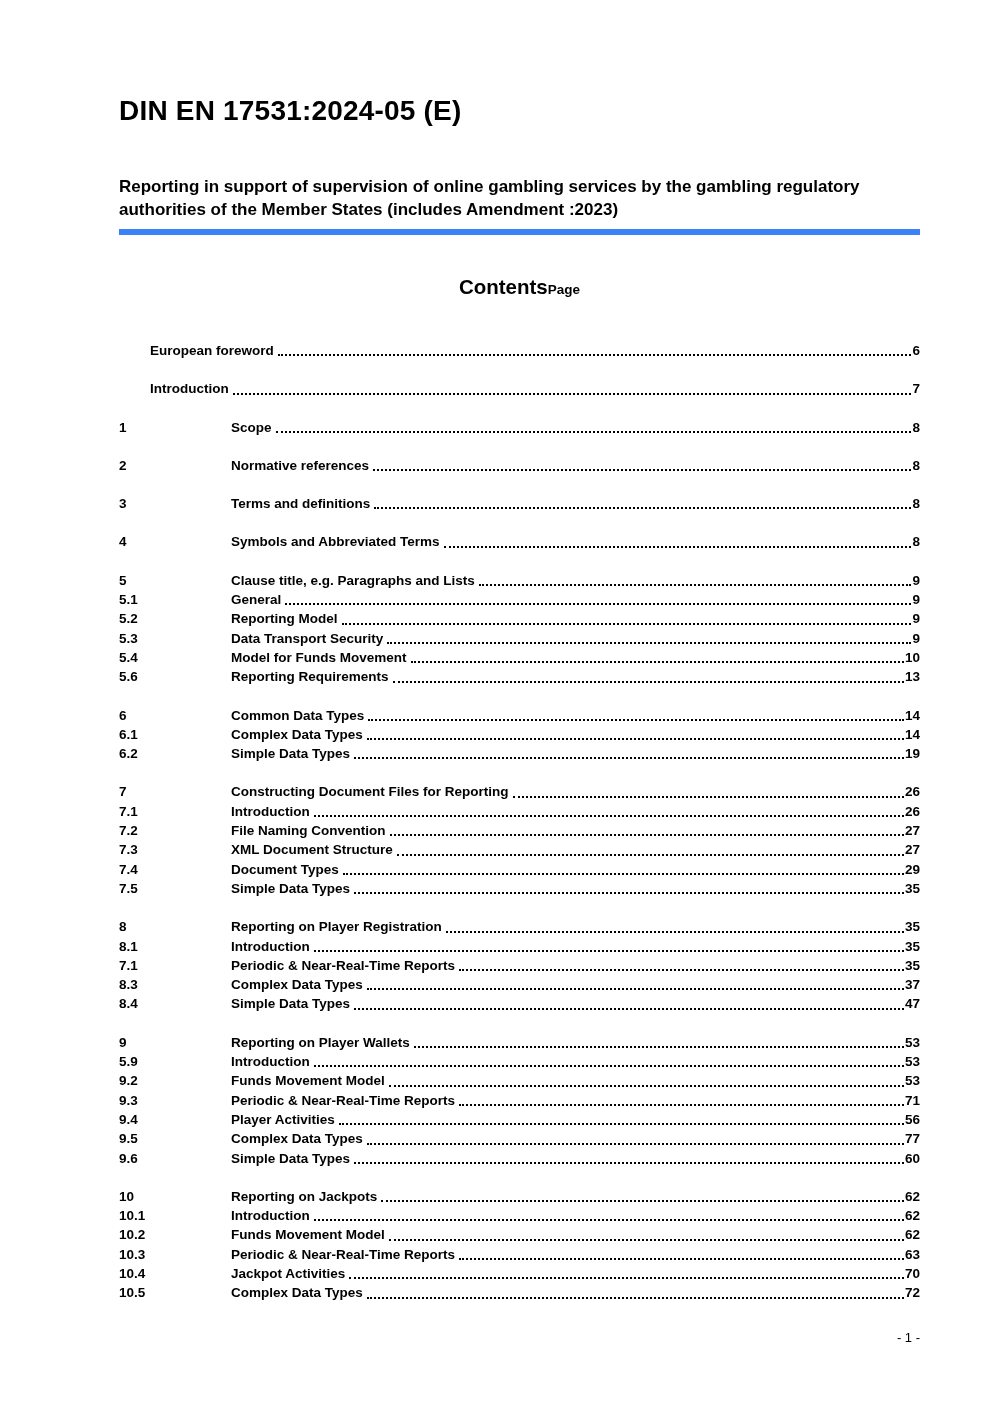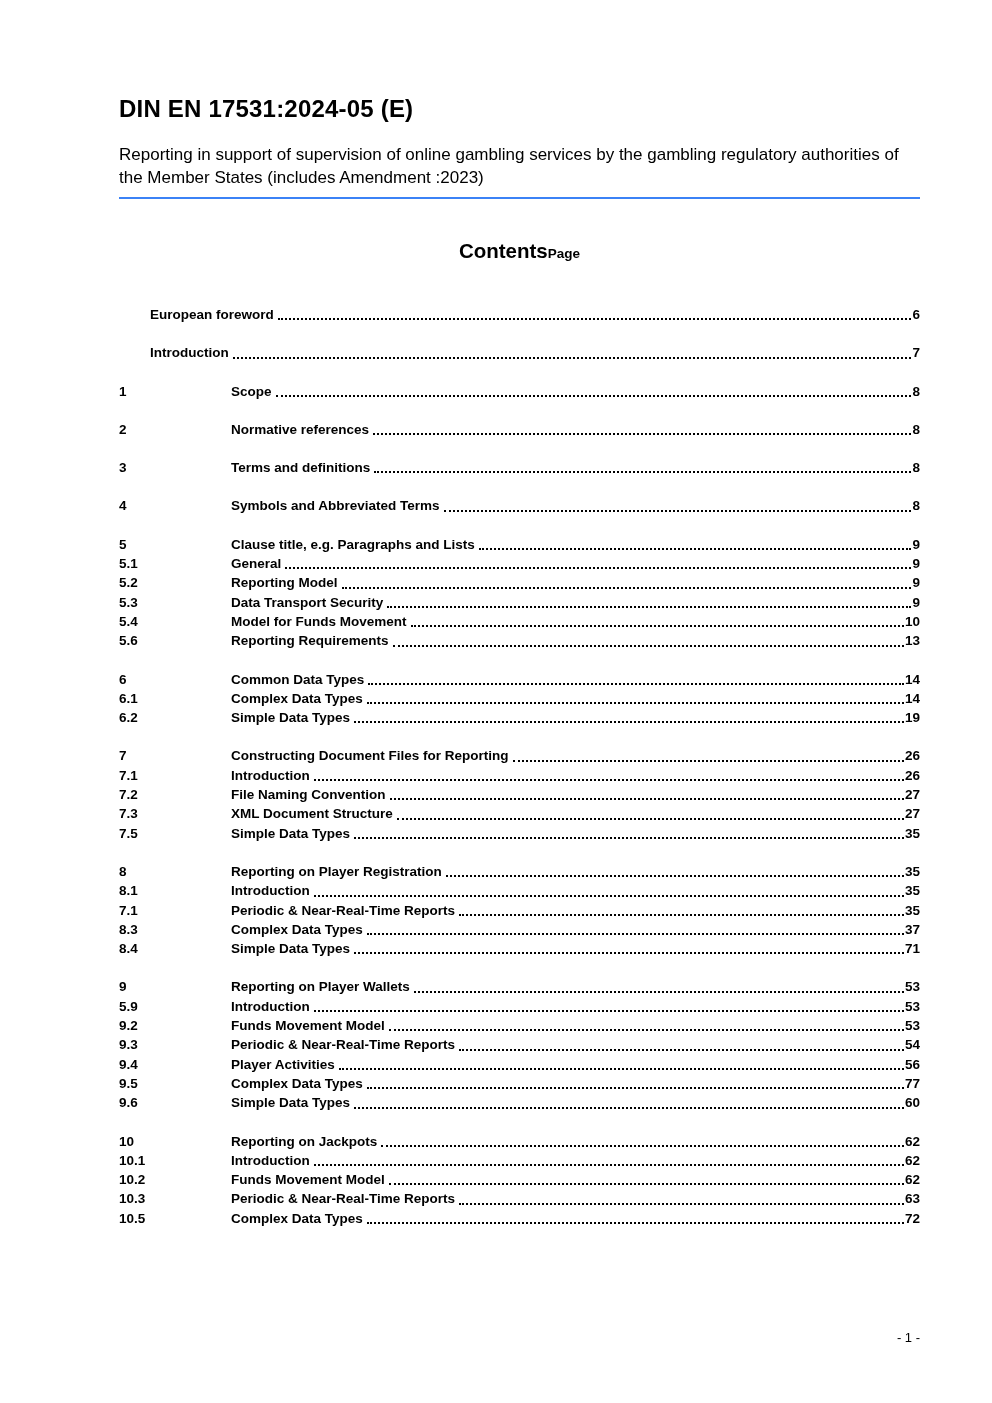--- a/index.html
+++ b/index.html
@@ -11,31 +11,31 @@
   }
   .page {
     position: relative;
     width: 992px;
     height: 1403px;
     background: #fff;
     padding: 95px 72px 0 119px;
     overflow: hidden;
   }
   .doc-number {
-    font-size: 24px;
+    font-size: 28px;
     font-weight: bold;
     letter-spacing: 0.2px;
   }
   .subtitle {
-    margin-top: 20px;
+    margin-top: 48px;
     font-size: 17px;
-    font-weight: normal;
+    font-weight: bold;
     line-height: 23px;
     padding-bottom: 8px;
-    border-bottom: 2px solid #3b82f6;
+    border-bottom: 6px solid #3b82f6;
   }
   .contents-row {
     margin-top: 40px;
     display: flex;
     justify-content: center;
     align-items: baseline;
   }
   .contents-heading {
     font-size: 20.5px;
     font-weight: bold;
@@ -216,20 +216,26 @@
           <span class="toc-leader"></span>
           <span class="toc-page">27</span>
         </div>
         <div class="toc-row">
           <span class="toc-num">7.3</span>
           <span class="toc-title">XML Document Structure</span>
           <span class="toc-leader"></span>
           <span class="toc-page">27</span>
         </div>
         <div class="toc-row">
+          <span class="toc-num">7.4</span>
+          <span class="toc-title">Document Types</span>
+          <span class="toc-leader"></span>
+          <span class="toc-page">29</span>
+        </div>
+        <div class="toc-row">
           <span class="toc-num">7.5</span>
           <span class="toc-title">Simple Data Types</span>
           <span class="toc-leader"></span>
           <span class="toc-page">35</span>
         </div>
       </div>
       <div class="toc-group">
         <div class="toc-row">
           <span class="toc-num">8</span>
           <span class="toc-title">Reporting on Player Registration</span>
@@ -251,21 +257,21 @@
         <div class="toc-row">
           <span class="toc-num">8.3</span>
           <span class="toc-title">Complex Data Types</span>
           <span class="toc-leader"></span>
           <span class="toc-page">37</span>
         </div>
         <div class="toc-row">
           <span class="toc-num">8.4</span>
           <span class="toc-title">Simple Data Types</span>
           <span class="toc-leader"></span>
-          <span class="toc-page">71</span>
+          <span class="toc-page">47</span>
         </div>
       </div>
       <div class="toc-group">
         <div class="toc-row">
           <span class="toc-num">9</span>
           <span class="toc-title">Reporting on Player Wallets</span>
           <span class="toc-leader"></span>
           <span class="toc-page">53</span>
         </div>
         <div class="toc-row">
@@ -277,21 +283,21 @@
         <div class="toc-row">
           <span class="toc-num">9.2</span>
           <span class="toc-title">Funds Movement Model</span>
           <span class="toc-leader"></span>
           <span class="toc-page">53</span>
         </div>
         <div class="toc-row">
           <span class="toc-num">9.3</span>
           <span class="toc-title">Periodic &amp; Near-Real-Time Reports</span>
           <span class="toc-leader"></span>
-          <span class="toc-page">54</span>
+          <span class="toc-page">71</span>
         </div>
         <div class="toc-row">
           <span class="toc-num">9.4</span>
           <span class="toc-title">Player Activities</span>
           <span class="toc-leader"></span>
           <span class="toc-page">56</span>
         </div>
         <div class="toc-row">
           <span class="toc-num">9.5</span>
           <span class="toc-title">Complex Data Types</span>
@@ -324,20 +330,26 @@
           <span class="toc-leader"></span>
           <span class="toc-page">62</span>
         </div>
         <div class="toc-row">
           <span class="toc-num">10.3</span>
           <span class="toc-title">Periodic &amp; Near-Real-Time Reports</span>
           <span class="toc-leader"></span>
           <span class="toc-page">63</span>
         </div>
         <div class="toc-row">
+          <span class="toc-num">10.4</span>
+          <span class="toc-title">Jackpot Activities</span>
+          <span class="toc-leader"></span>
+          <span class="toc-page">70</span>
+        </div>
+        <div class="toc-row">
           <span class="toc-num">10.5</span>
           <span class="toc-title">Complex Data Types</span>
           <span class="toc-leader"></span>
           <span class="toc-page">72</span>
         </div>
       </div>
     </div>
 
   <div class="footer-pagenum">- 1 -</div>
 

